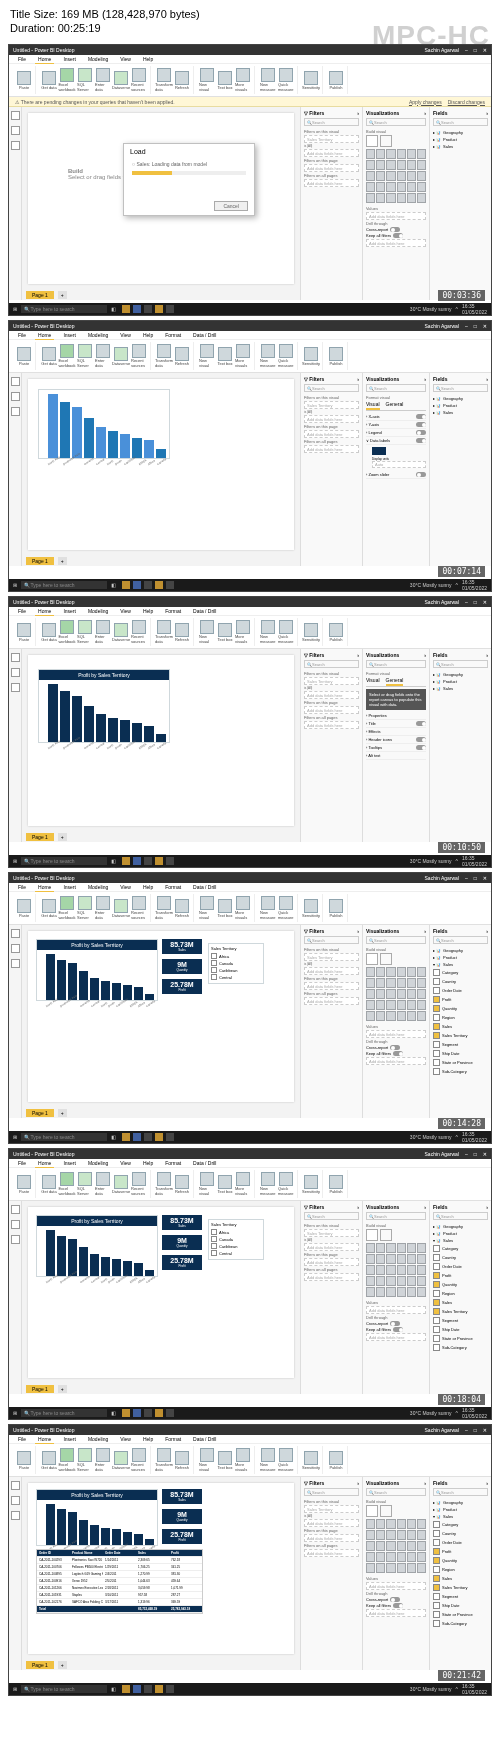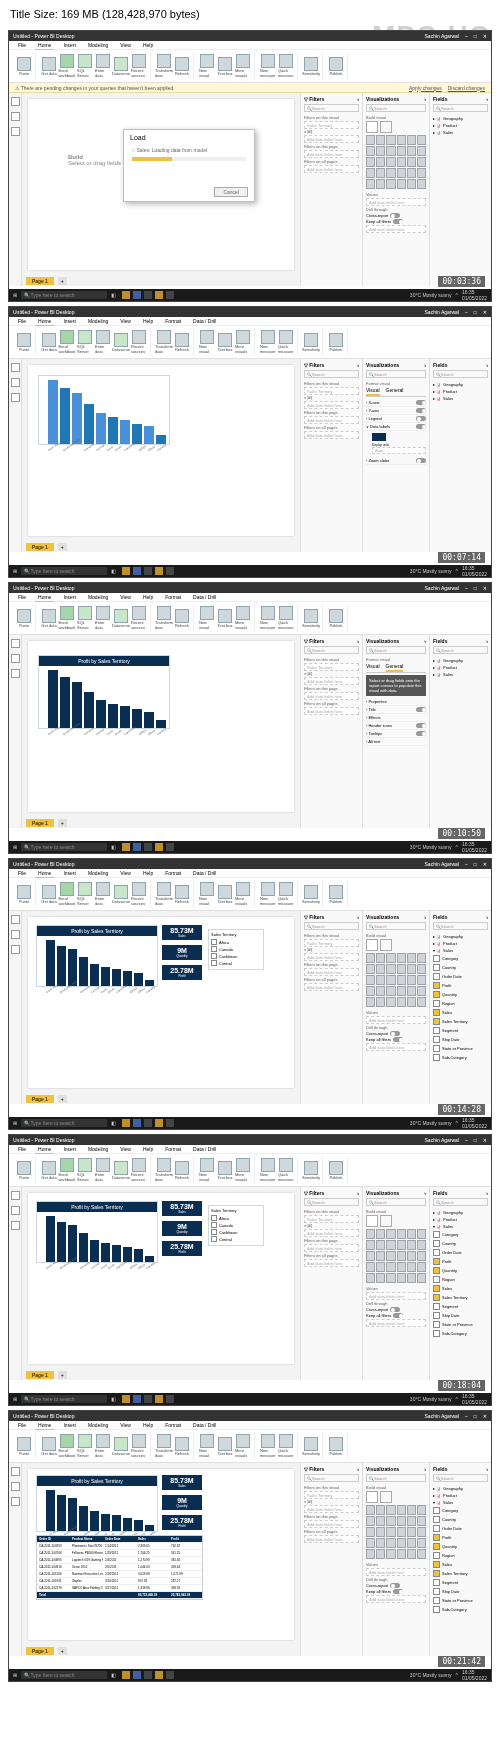--- a/index.html
+++ b/index.html
@@ -86,20 +86,21 @@
 .slicer{position:absolute;border:1px solid #cfd8dc;background:#fff;padding:2px;font-size:4px}
 .slicer-title{font-size:4px;margin-bottom:2px}
 .slicer-item{display:flex;align-items:center;gap:2px;margin-bottom:1px}
 .slicer-item .cb{width:4px;height:4px;border:1px solid #888}
 </style>
 </head>
 <body>
 
 <div class="header">
   <div class="header-line"><span>Title Size:</span> <span>169 MB (128,428,970 bytes)</span></div>
+  <div class="header-line"><span>Duration:</span> <span>00:25:19</span></div>
   <div class="mpc-logo">MPC-HC</div>
 </div>
 
 <div class="thumbs" id="thumbs">
     <div class="thumb">
     <div class="titlebar">
     <span>Untitled - Power BI Desktop</span>
     <span class="titlebar-right">
       <span>Sachin Agarwal</span>
       <span>–</span>

